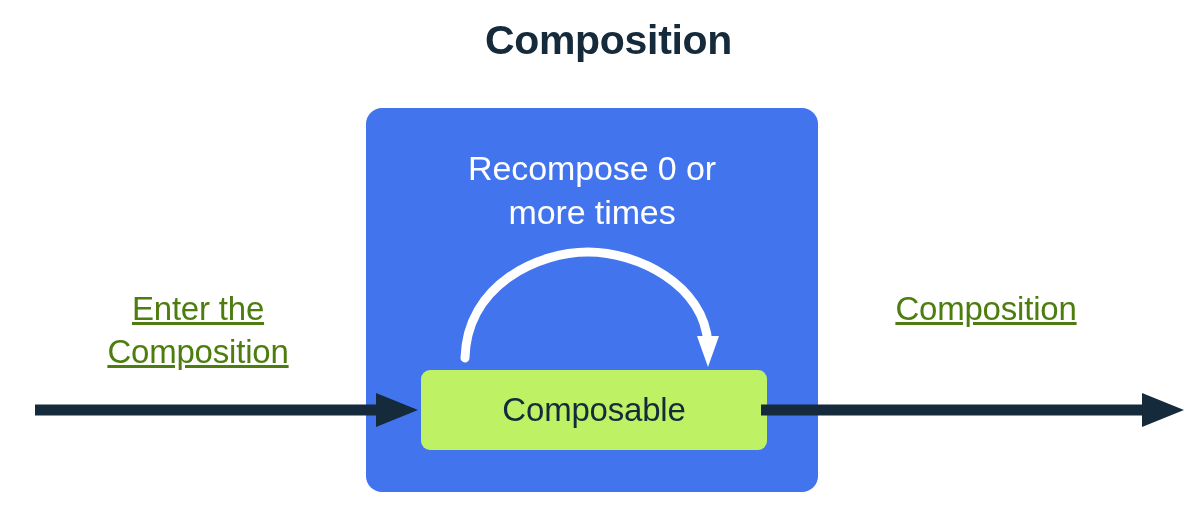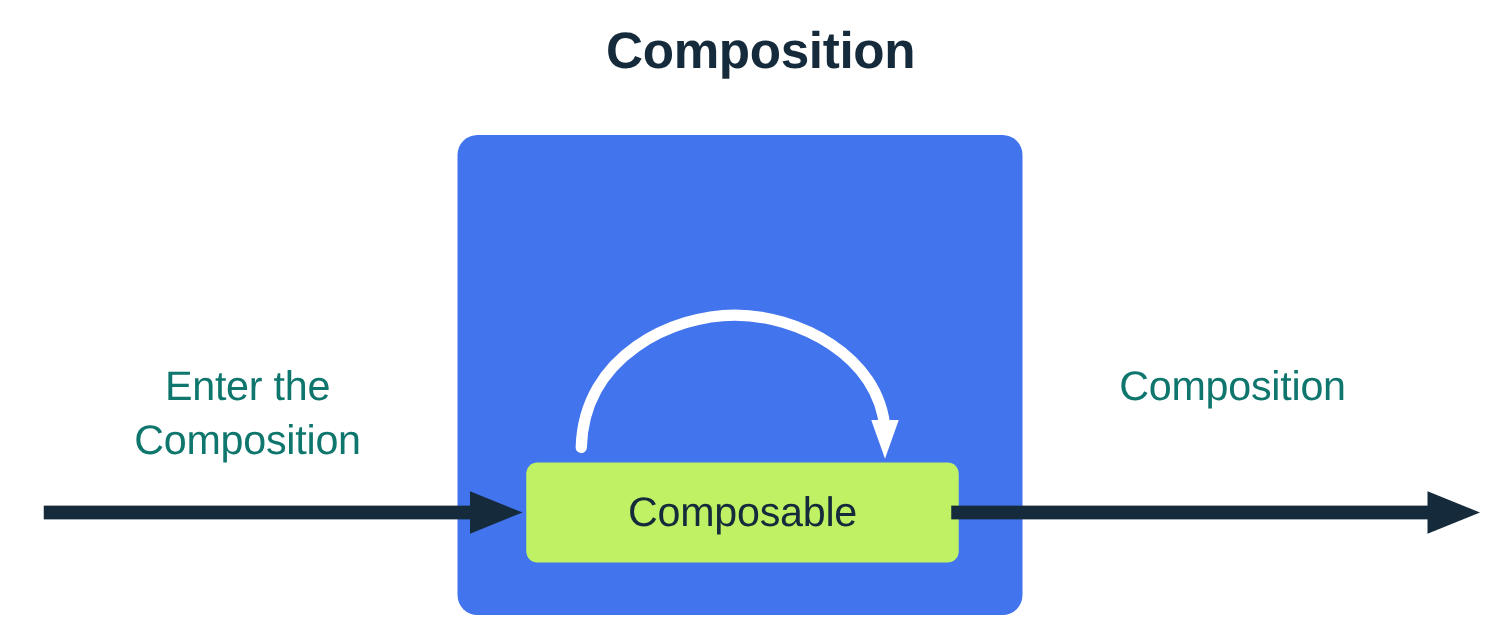--- a/index.html
+++ b/index.html
@@ -92,24 +92,25 @@
     color: #152a3a;
     font-size: 33px;
     letter-spacing: -0.2px;
     white-space: nowrap;
   }
 
   
   .side-label {
     position: absolute;
     text-align: center;
-    color: #0f766e;
+    color: #4d7c0f;
     font-size: 33px;
     line-height: 1.3;
     letter-spacing: -0.2px;
+    text-decoration: underline;
   }
   .side-label.enter {
     left: 20px;
     top: 288px;
     width: 330px;
   }
   .side-label.leave {
     left: 808px;
     top: 288px;
     width: 330px;
@@ -133,20 +134,24 @@
 </style>
 </head>
 <body>
 
 <div id="diagram">
 
   <div class="title">Composition</div>
 
   <div class="composition-box"></div>
 
+  <div class="recompose-label">
+    <div>Recompose 0 or</div>
+    <div>more times</div>
+  </div>
 
   <svg class="recompose-arrow" viewBox="0 0 290 130">
     <path d="M 22 118 C 24 44, 96 12, 145 12 C 194 12, 261 44, 265 104" fill="none" stroke="#ffffff" stroke-width="9" stroke-linecap="round"></path>
     <path d="M 265 127 L 254 96 L 276 96 Z" fill="#ffffff"></path>
   </svg>
 
   <div class="composable-box">
     <div class="composable-label">Composable</div>
   </div>
 

